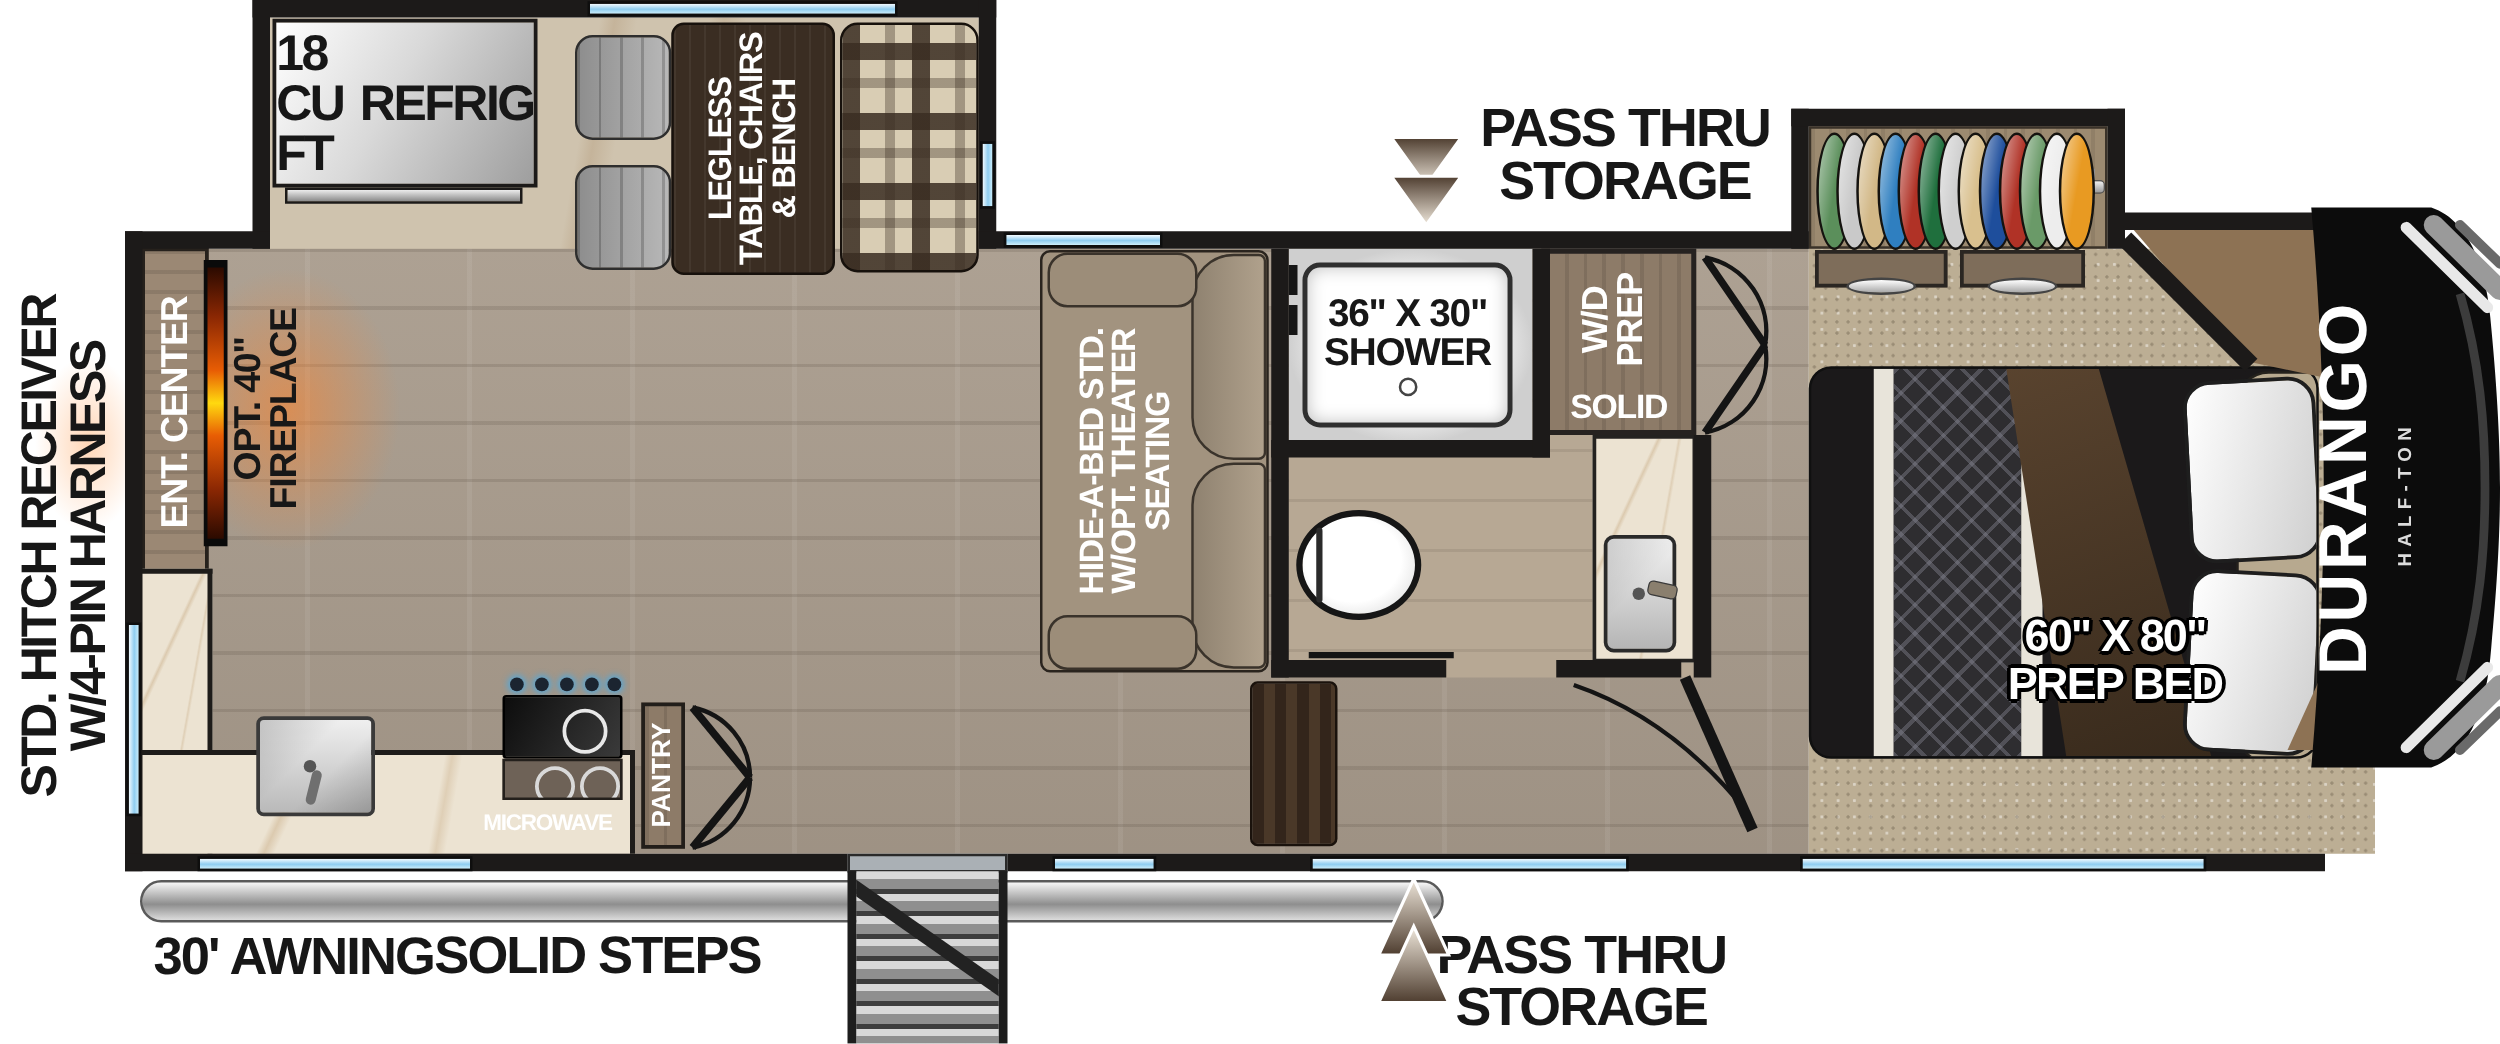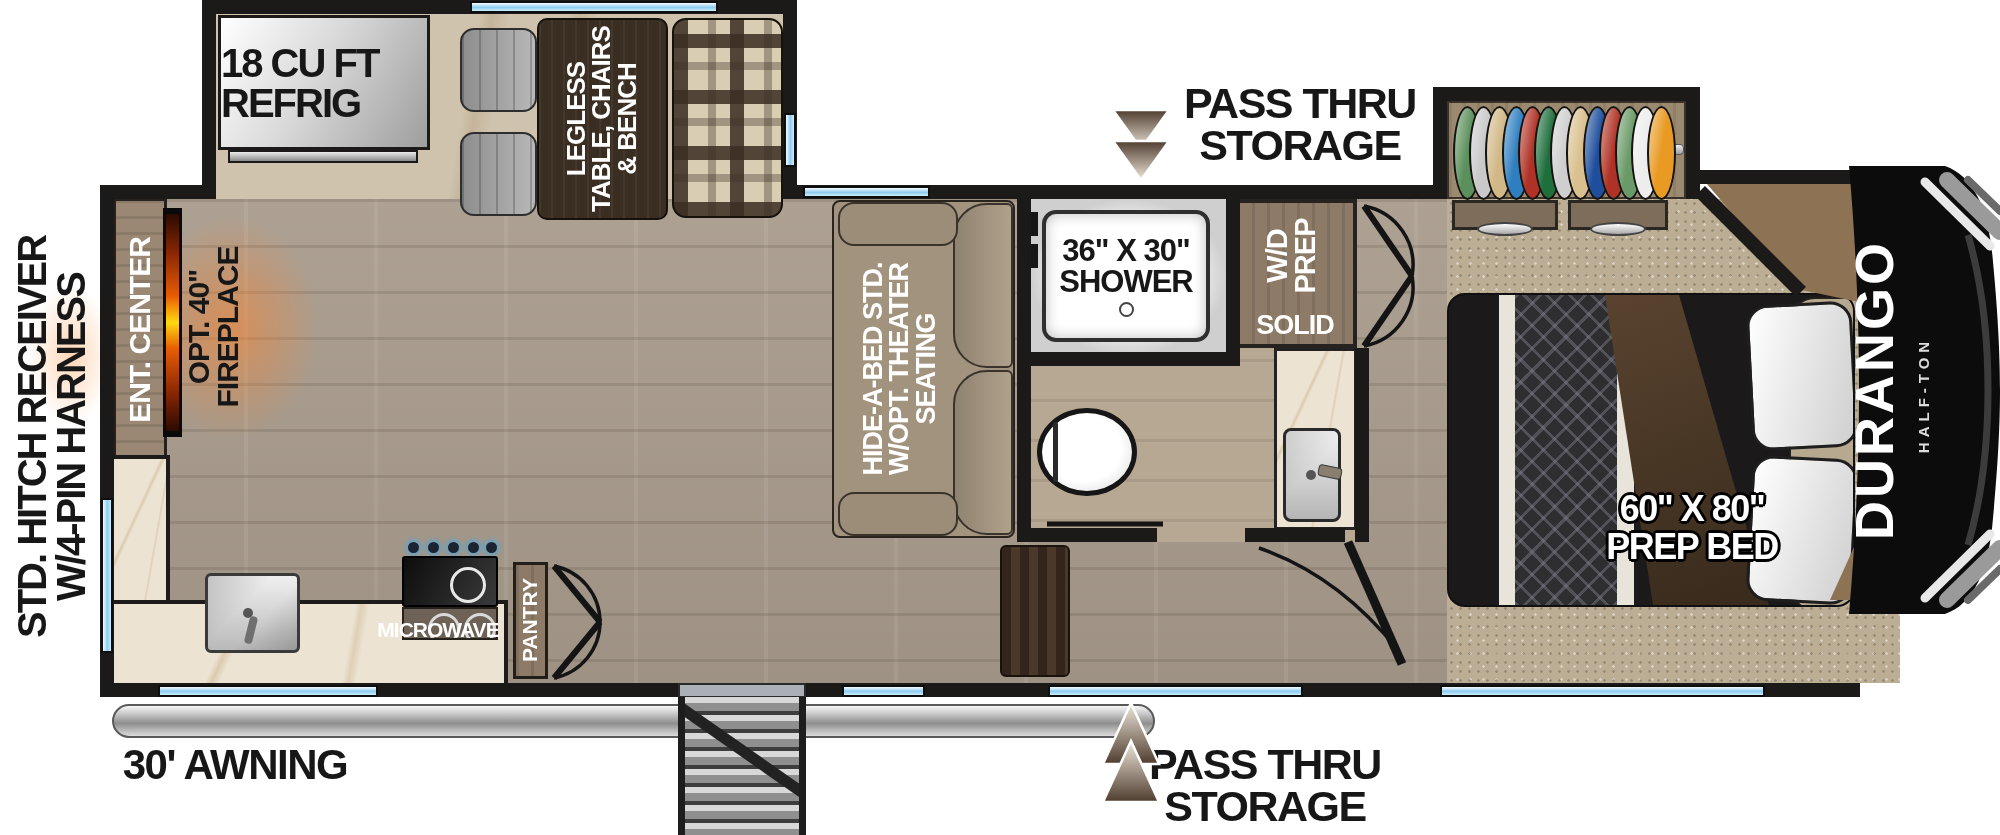--- a/index.html
+++ b/index.html
@@ -46,21 +46,21 @@
   <div class="abs floor-bath" style="left:1031px;top:199px;width:324px;height:343px;"></div>
   <div class="abs carpet" style="left:1447px;top:199px;width:453px;height:484px;"></div>
 
   <div class="abs" style="left:140px;top:215px;width:180px;height:225px;
        background:radial-gradient(closest-side,rgba(255,130,40,.55),rgba(255,130,40,0));"></div>
   <div class="abs" style="left:28px;top:285px;width:85px;height:140px;
        background:radial-gradient(closest-side,rgba(255,140,50,.35),rgba(255,140,50,0));"></div>
 
   <div class="abs" style="left:218px;top:15px;width:212px;height:135px;
        background:linear-gradient(120deg,#ffffff,#d9d9d9 45%,#9e9e9e);border:3px solid #1c1a19;
-       display:flex;flex-direction:column;align-items:flex-start;justify-content:center;">
+       display:flex;flex-direction:row;align-items:center;justify-content:center;">
     <span style="font-size:40px;letter-spacing:-2px;color:#171717;line-height:1;">18 CU FT</span>
     <span style="font-size:40px;letter-spacing:-2px;color:#171717;line-height:1;">REFRIG</span>
   </div>
   <div class="abs" style="left:228px;top:150px;width:190px;height:13px;
        background:linear-gradient(180deg,#ececec,#8a8a8a);border:2px solid #1c1a19;"></div>
 
   <div class="abs" style="left:460px;top:28px;width:77px;height:84px;border-radius:14px;
        background:linear-gradient(90deg,#878787,#b8b8b8);border:2px solid #2e2e2e;
        background-image:repeating-linear-gradient(90deg,rgba(0,0,0,.20) 0 2px,rgba(0,0,0,0) 2px 17px),linear-gradient(90deg,#8d8d8d,#b8b8b8);"></div>
   <div class="abs" style="left:460px;top:132px;width:77px;height:84px;border-radius:14px;
@@ -114,21 +114,21 @@
   </div>
   <div class="abs" style="left:402px;top:556px;width:96px;height:51px;border-radius:3px;
        background:linear-gradient(120deg,#0d0d0d,#3a3a3a);border:2px solid #000;">
     <div style="position:absolute;right:10px;top:9px;width:30px;height:30px;border-radius:50%;border:3px solid #e8e8e8;"></div>
   </div>
   <div class="abs" style="left:402px;top:607px;width:96px;height:33px;
        background:#6e6257;border:2px solid #24201c;overflow:hidden;">
     <div style="position:absolute;left:24px;top:4px;width:26px;height:26px;border-radius:50%;border:3px solid #d9d9d9;"></div>
     <div style="position:absolute;left:60px;top:4px;width:26px;height:26px;border-radius:50%;border:3px solid #d9d9d9;"></div>
   </div>
-  <div class="hlabel white" style="left:372px;top:620px;width:132px;font-size:21px;letter-spacing:-1px;">
+  <div class="hlabel white" style="left:372px;top:650px;width:132px;font-size:18px;letter-spacing:-1px;">
     <span>MICROWAVE</span>
   </div>
 
   <div class="abs woodbox" style="left:513px;top:562px;width:35px;height:117px;border:3px solid #221e1a;"></div>
   <div class="vlabel white" style="left:530px;top:620px;font-size:21px;letter-spacing:0;">
     <span>PANTRY</span>
   </div>
 
   <div class="abs" style="left:832px;top:200px;width:183px;height:338px;border-radius:8px;
        background:#a2937f;border:2px solid #2a241e;"></div>
@@ -286,20 +286,21 @@
   <div class="hlabel" style="left:1115px;top:743px;width:300px;font-size:43px;">
     <span style="display:block;">PASS THRU</span>
     <span style="display:block;">STORAGE</span>
   </div>
 
   <div class="hlabel" style="left:110px;top:744px;width:250px;font-size:42px;">
     <span>30' AWNING</span>
   </div>
 
   <div class="hlabel" style="left:328px;top:743px;width:300px;font-size:42px;">
+    <span style="display:block;">SOLID STEPS</span>
   </div>
 
   <svg width="2000" height="835" viewBox="0 0 2000 835" style="position:absolute;left:0;top:0;pointer-events:none;">
     <defs>
       <linearGradient id="arrowDown" x1="0" y1="0" x2="0" y2="1">
         <stop offset="0" stop-color="#4e3d2f"></stop>
           <stop offset="1" stop-color="#efe7db"></stop>
       </linearGradient>
       <linearGradient id="arrowUp" x1="0" y1="0" x2="0" y2="1">
         <stop offset="0" stop-color="#efe7db"></stop>

